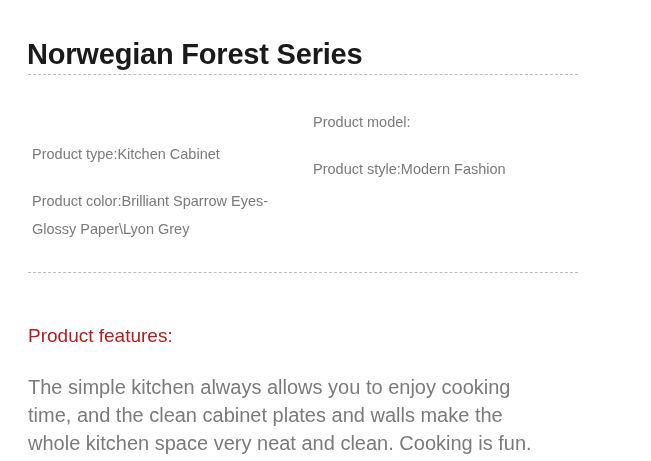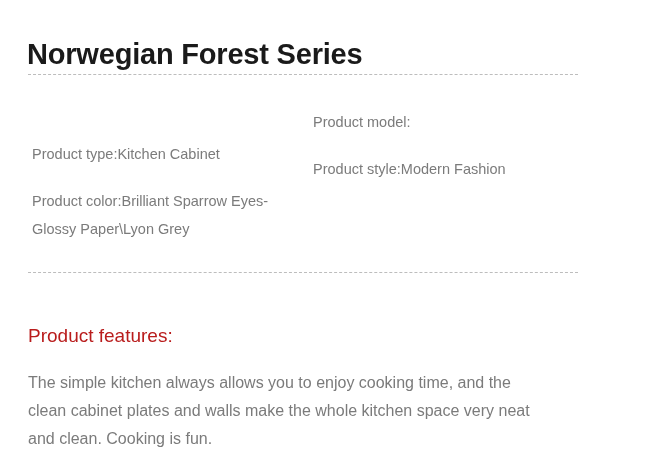--- a/index.html
+++ b/index.html
@@ -81,21 +81,21 @@
     line-height: 26px;
     font-weight: 400;
     color: #b91c1c;
     white-space: nowrap;
   }
   .features-body {
     position: absolute;
     left: 28px;
     top: 353px;
     width: 520px;
-    font-size: 16px;
+    font-size: 20px;
     line-height: 28px;
     color: #7b7b7b;
     font-weight: 400;
   }
 </style>
 </head>
 <body>
 
 <div class="page">
 

